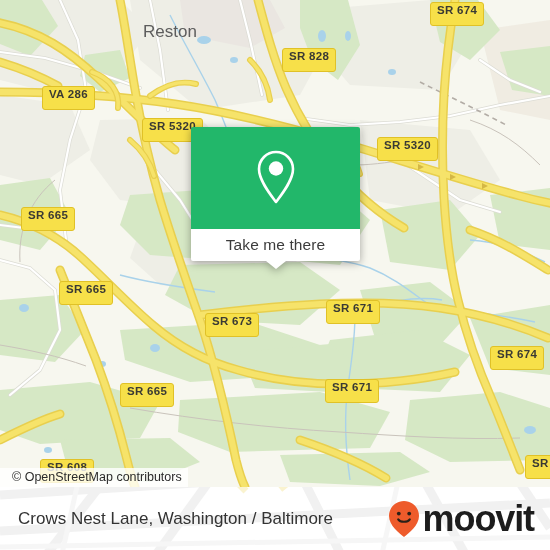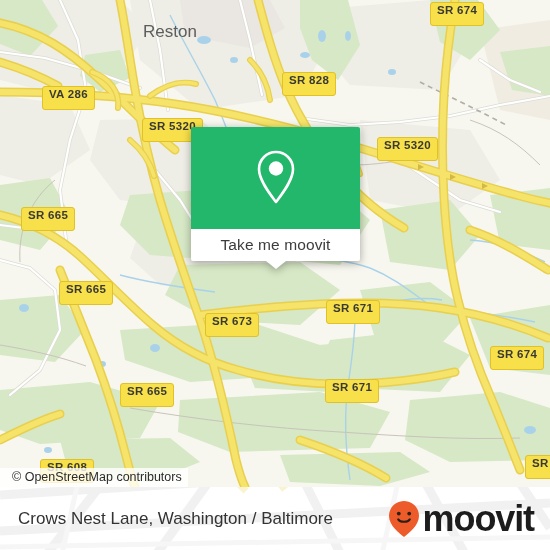--- a/index.html
+++ b/index.html
@@ -331,21 +331,21 @@
         <polygon points="392,158 386,155 386,161"></polygon>
         <polygon points="424,167 418,164 418,170"></polygon>
         <polygon points="456,177 450,174 450,180"></polygon>
         <polygon points="488,186 482,183 482,189"></polygon>
       </g>
     </svg>
 
     <div class="place-label" style="left:143px; top:22px;">Reston</div>
 
     <div class="shield" style="left:430px; top:2px;">SR 674</div>
-    <div class="shield" style="left:282px; top:48px;margin-top:24px;">SR 828</div>
+    <div class="shield" style="left:282px; top:48px;">SR 828</div>
     <div class="shield" style="left:42px; top:86px;">VA 286</div>
     <div class="shield" style="left:142px; top:118px;">SR 5320</div>
     <div class="shield" style="left:377px; top:137px;">SR 5320</div>
     <div class="shield" style="left:21px; top:207px;">SR 665</div>
     <div class="shield" style="left:59px; top:281px;">SR 665</div>
     <div class="shield" style="left:205px; top:313px;">SR 673</div>
     <div class="shield" style="left:326px; top:300px;">SR 671</div>
     <div class="shield" style="left:490px; top:346px;">SR 674</div>
     <div class="shield" style="left:120px; top:383px;">SR 665</div>
     <div class="shield" style="left:325px; top:379px;">SR 671</div>
@@ -355,21 +355,21 @@
     <div id="attribution">© OpenStreetMap contributors</div>
 
     <div id="popup-card">
       <div id="popup-head">
         <svg width="46" height="58" viewBox="0 0 46 58">
           <path d="M23,3 C32.4,3 40,10.6 40,20 C40,31.5 28.6,45.5 23,53 C17.4,45.5 6,31.5 6,20 C6,10.6 13.6,3 23,3 Z" fill="none" stroke="#ffffff" stroke-width="2.6" stroke-linejoin="round"></path>
           <circle cx="23" cy="19.5" r="7.2" fill="#ffffff"></circle>
         </svg>
       </div>
       <div id="popup-foot">
-        <span id="popup-label">Take me moovit</span>
+        <span id="popup-label">Take me there</span>
       </div>
       <div id="popup-tail"></div>
     </div>
   </div>
 
   <div id="footer-bar">
     <svg id="footer-watermark" viewBox="0 0 550 90">
       <g fill="none" stroke="#f1f1f1" stroke-width="9">
         <path d="M40,90 L110,0"></path>
         <path d="M150,90 L215,0"></path>

